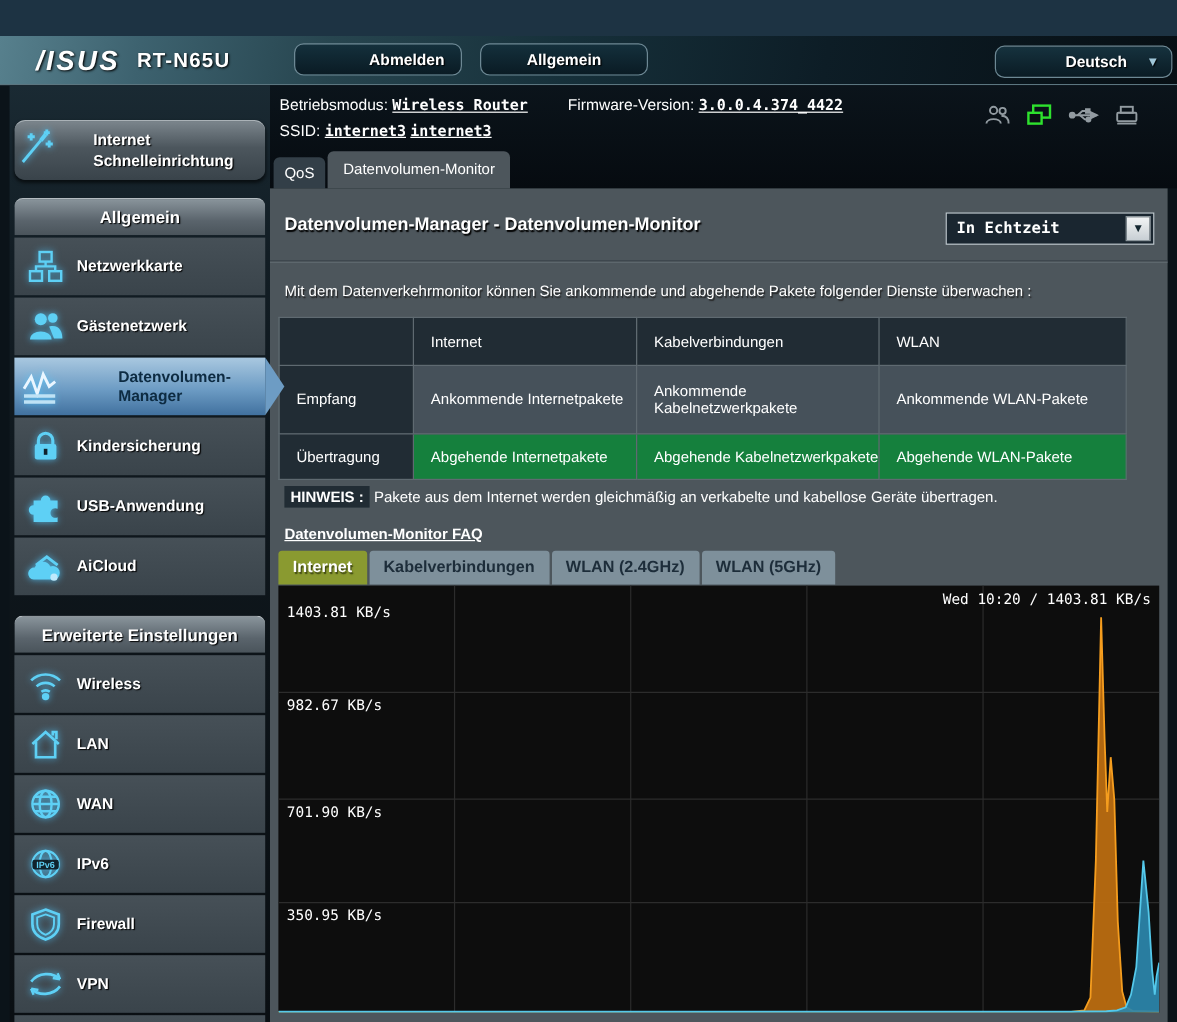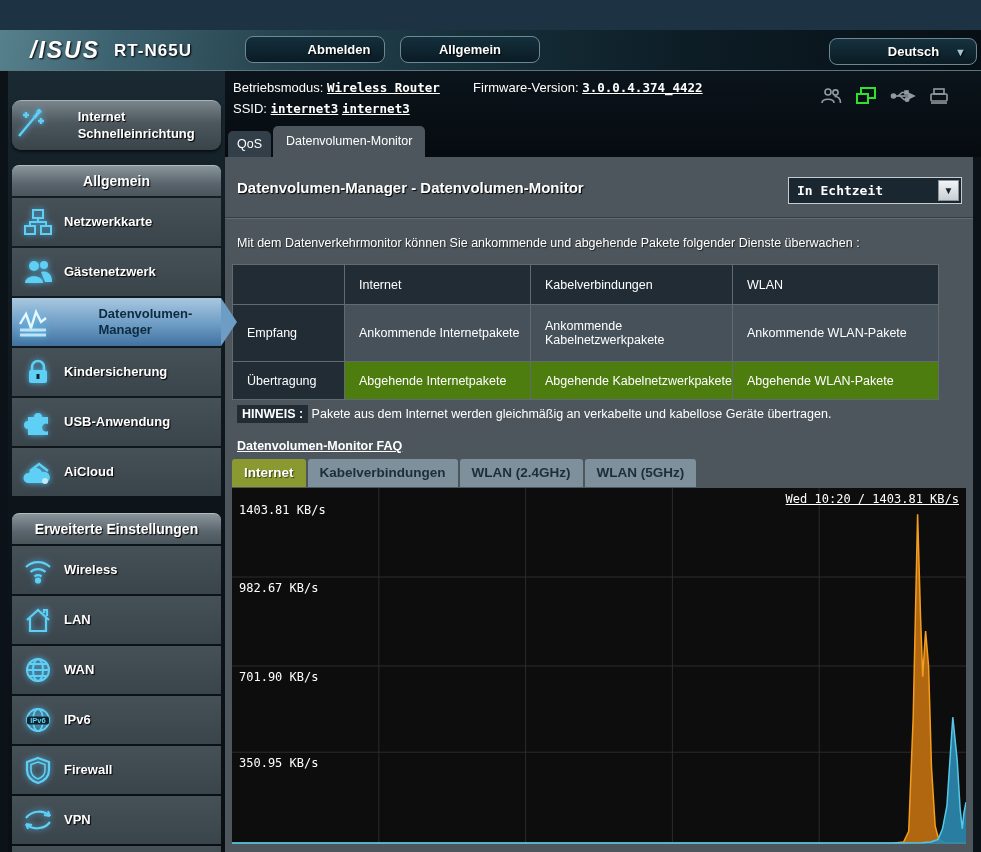--- a/index.html
+++ b/index.html
@@ -88,40 +88,40 @@
   .divider { position:absolute; left:0; top:60px; width:100%; border-top:1px solid #353e46;
              border-bottom:1px solid #616b72; }
   .desc { position:absolute; left:12px; top:79px; color:#fff; font-size:12.5px; text-shadow:1px 1px 1px #222; }
 
   table.data-table { position:absolute; left:7px; top:107px; border-collapse:collapse; table-layout:fixed; }
   table.data-table td { border:1px solid #5f6a71; font-size:12.5px; padding-left:14px; color:#fff; }
   .col0 { width:112px; } .col1 { width:186px; } .col2 { width:202px; } .col3 { width:206px; }
   tr.thead td { background:#212c34; height:40px; }
   td.rowlabel { background:#212c34; }
   tr.r-empfang td.cell { background:#46515a; height:57px; }
-  tr.r-uebertragung td.cell { background:#4d7c0f; height:38px; }
+  tr.r-uebertragung td.cell { background:#15803d; height:38px; }
   .c-orange { color:var(--accent-orange,#f0921e); }
   .c-blue { color:var(--accent-blue,#3da8e0); }
 
   .note { position:absolute; left:12px; top:250px; font-size:12.5px; color:#fff; }
   .note .chip { background:#212c34; font-weight:bold; padding:2px 5px; }
   .faq { position:absolute; left:12px; top:279px; }
   .faq a { color:#fff; font-weight:bold; font-size:12.5px; text-decoration:underline; cursor:pointer; }
 
   .chart-tabs { position:absolute; left:7px; top:302px; display:flex; gap:2px; }
   .chart-tab { height:28px; line-height:28px; padding:0 12px; font-weight:bold; font-size:13.5px;
                background:#7e909b; color:#1d2d3a; border-radius:3px 3px 0 0; cursor:pointer; }
   .chart-tab.active { background:var(--tab-active-olive,#8a9a30); color:#fff; text-shadow:1px 1px 1px #3c4410; }
 
   .chart-wrap { position:absolute; left:7px; top:331px; width:734px; height:356px; background:#0d0d0d; }
   .chart-wrap svg.plot { position:absolute; left:0; top:0; width:100%; height:100%; }
   .chart-label { position:absolute; color:#fff; font-family:"DejaVu Sans Mono",monospace; font-size:12px;
                  white-space:nowrap; }
   .lbl-max { left:7px; top:15px; }
-  .lbl-cur { right:7px; top:4px;text-decoration:underline; }
+  .lbl-cur { right:7px; top:4px; }
   .lbl-g0 { left:7px; top:calc(25% + 4px); }
   .lbl-g1 { left:7px; top:calc(50% + 4px); }
   .lbl-g2 { left:7px; top:calc(74.2% + 4px); }
 </style>
 </head>
 <body>
 
 <div class="page">
 
   <div class="topbar"></div>

